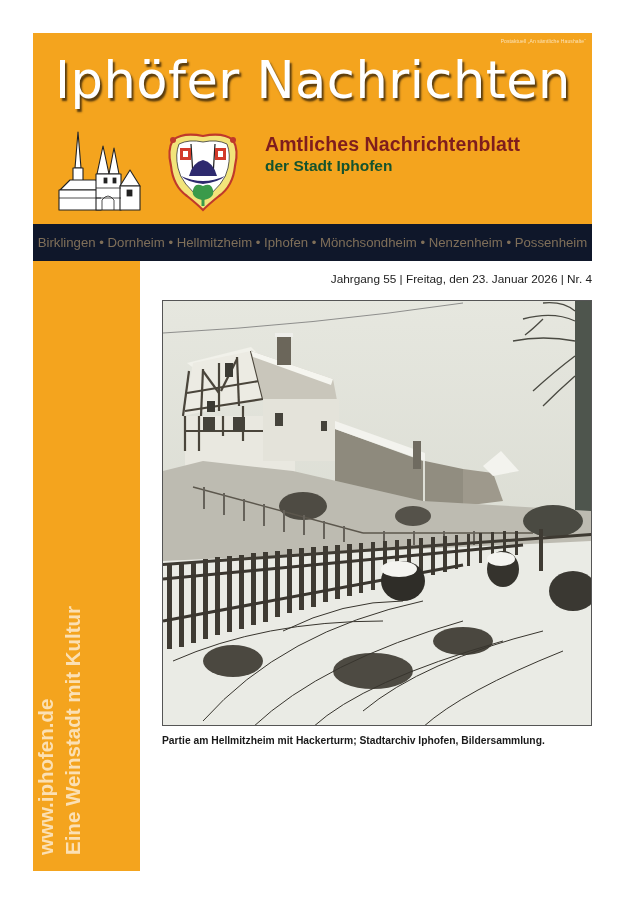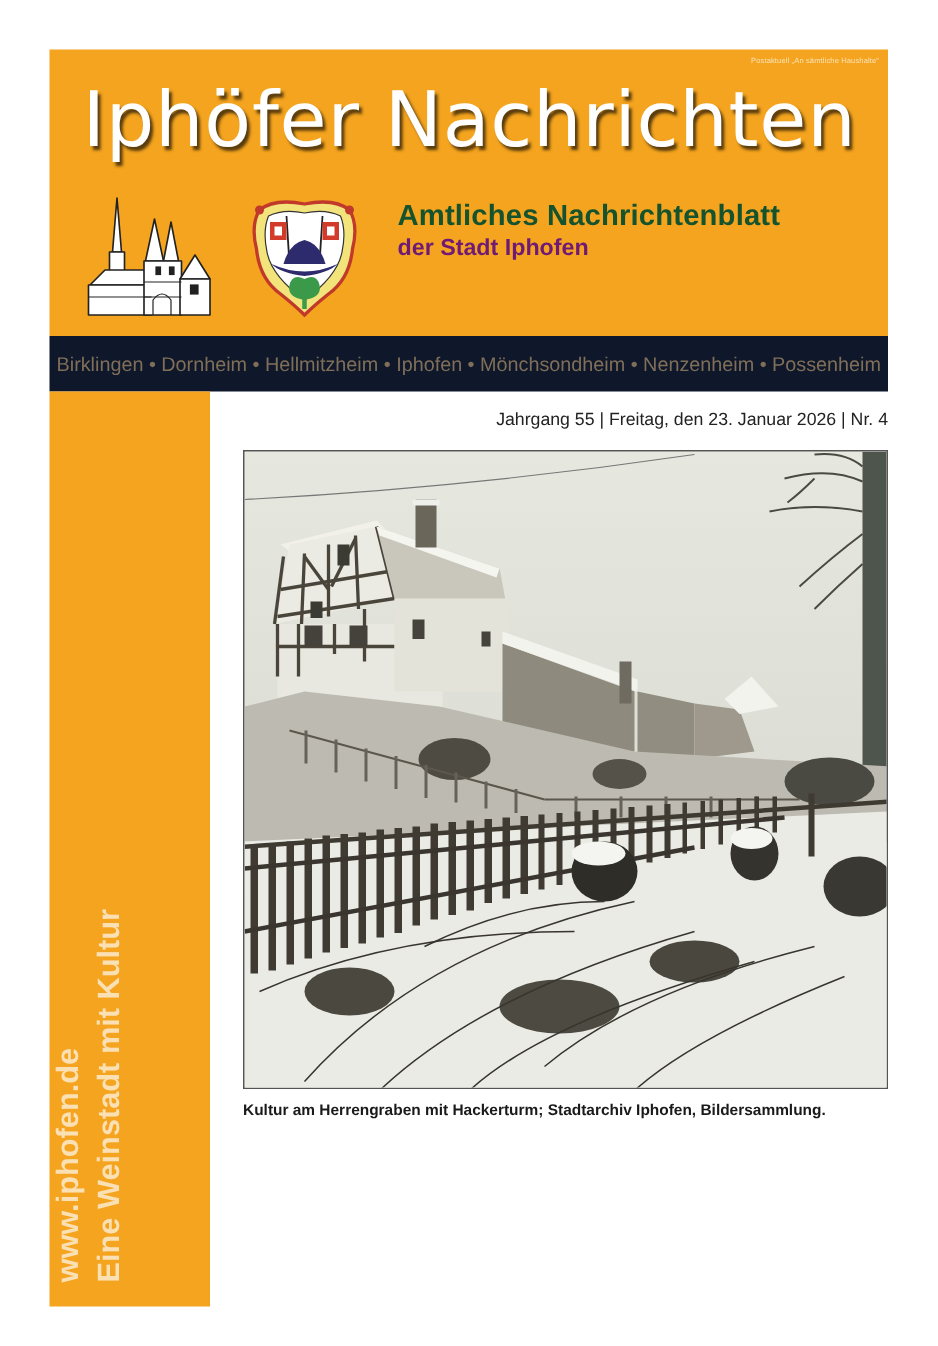--- a/index.html
+++ b/index.html
@@ -20,26 +20,26 @@
     font-family: "DejaVu Sans", sans-serif;
     font-size: 51px; line-height: 60px; color: #ffffff; font-weight: normal;
     letter-spacing: 0.5px;
     text-shadow: 2px 3px 2px rgba(60,40,10,0.85);
     white-space: nowrap;
   }
   .church-logo { position: absolute; left: 23px; top: 95px; width: 86px; height: 85px; }
   .coat-of-arms { position: absolute; left: 130px; top: 97px; width: 80px; height: 82px; }
   .subtitle-main {
     position: absolute; left: 232px; top: 100px;
-    font-size: 19.5px; font-weight: bold; color: #14532d; white-space: nowrap;
+    font-size: 19.5px; font-weight: bold; color: #7f1d1d; white-space: nowrap;
     letter-spacing: 0.1px;
   }
   .subtitle-sub {
     position: absolute; left: 232px; top: 124px;
-    font-size: 15.5px; font-weight: bold; color: #701a75; white-space: nowrap;
+    font-size: 15.5px; font-weight: bold; color: #14532d; white-space: nowrap;
   }
 
   .districts-band {
     position: absolute; left: 33px; top: 224px; width: 559px; height: 37px;
     background: #0f172a;
     display: flex; align-items: center; justify-content: center;
   }
   .districts-text {
     font-size: 13.2px; color: #7f6f59; white-space: nowrap; letter-spacing: 0px;
   }
@@ -299,13 +299,13 @@
       <path d="M90 426 Q160 360 300 320"></path>
       <path d="M150 426 Q200 380 340 340"></path>
       <path d="M10 360 Q100 320 220 320"></path>
       <path d="M200 410 Q260 360 380 330"></path>
       <path d="M260 426 Q300 390 400 350"></path>
       <path d="M120 330 Q180 300 240 300"></path>
     </g>
   </svg>
 </div>
 
-<div class="caption">Kultur am Herrengraben mit Hackerturm; Stadtarchiv Iphofen, Bildersammlung.</div>
+<div class="caption">Partie am Hellmitzheim mit Hackerturm; Stadtarchiv Iphofen, Bildersammlung.</div>
 
 </body></html>

